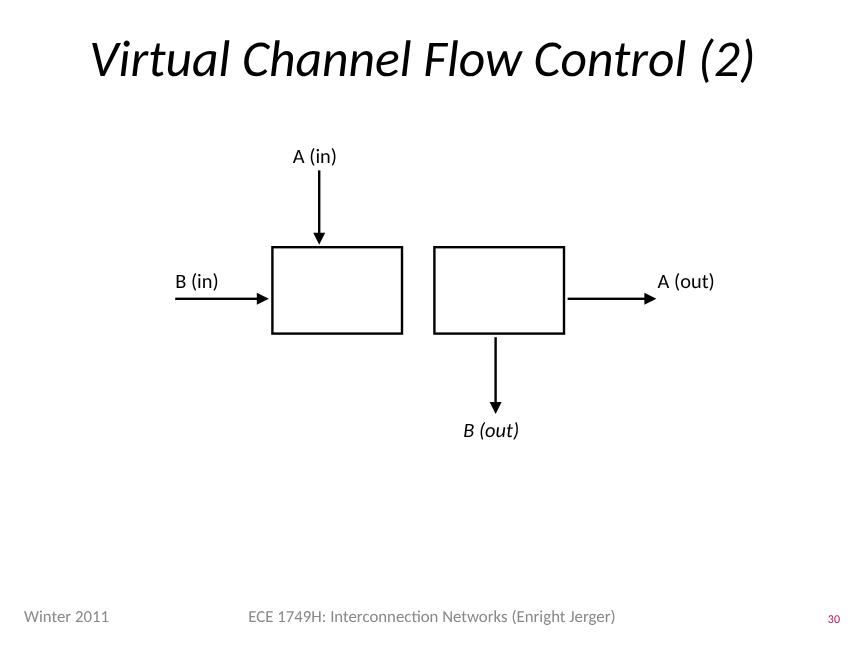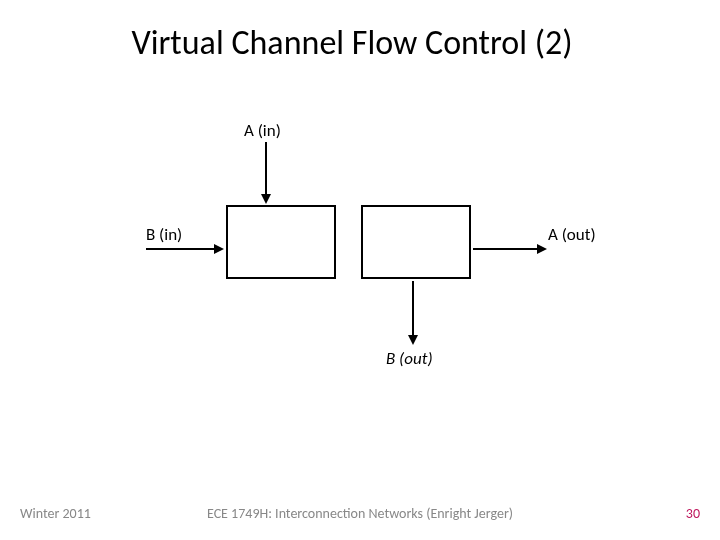--- a/index.html
+++ b/index.html
@@ -9,22 +9,23 @@
     font-family: Calibri, Arial, sans-serif;
     background: #fff;
     color: #000;
     position: relative;
   }
   .title {
     position: absolute;
     top: 22px;
     left: 0; right: 16px;
     text-align: center;
-    font-size: 34px;
+    font-size: 43px;
     font-weight: 400;
+    font-style: italic;
   }
   .diagram {
     position: absolute;
     top: 120px;
     left: 16px;
     width: 720px;
     height: 260px;
   }
   .label {
     position: absolute;
@@ -68,21 +69,21 @@
     left: 0; right: 0;
     text-align: center;
     font-size: 14px;
     color: #888;
     margin-top: 48px;
   }
   .footer-right {
     position: absolute;
     bottom: 18px;
     right: 20px;
-    font-size: 14px;
+    font-size: 10px;
     color: #be185d;
   }
 </style>
 </head>
 <body>
 
 <div class="title">Virtual Channel Flow Control (2)</div>
 
 <div class="diagram">
 

